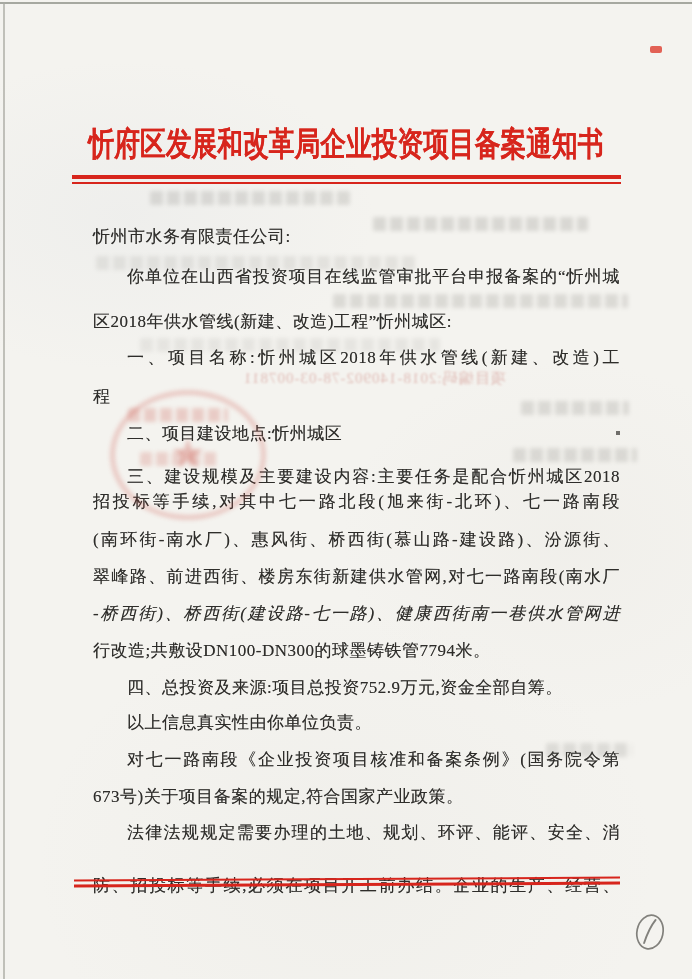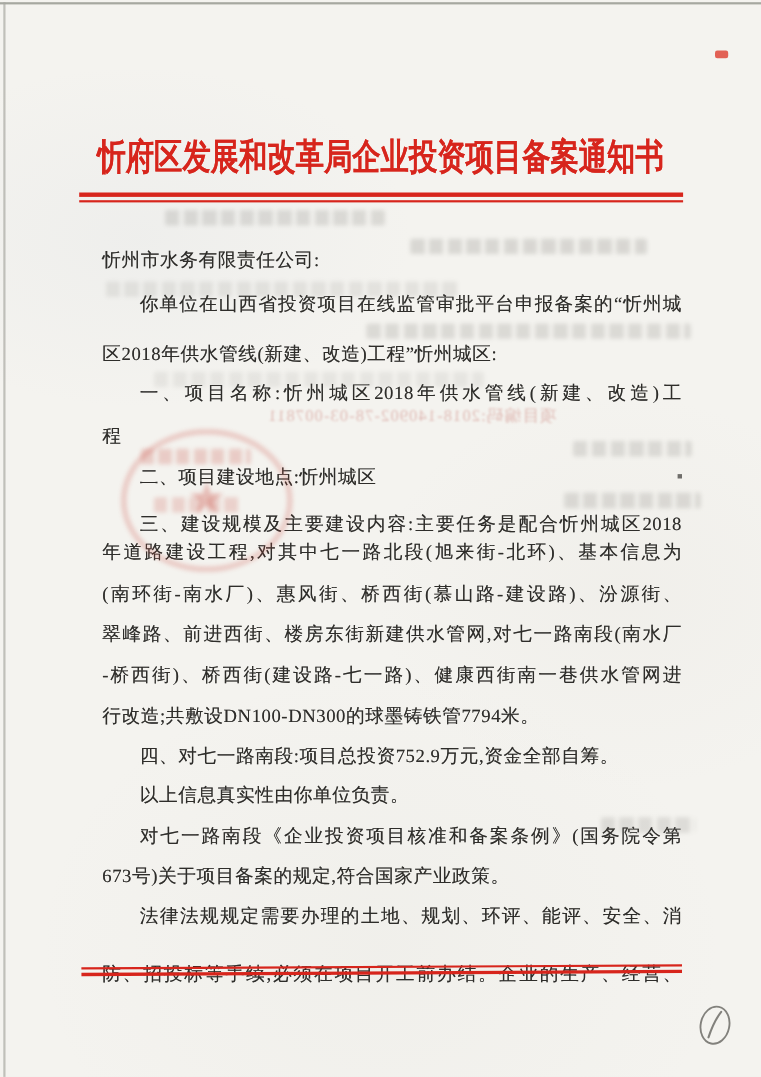--- a/index.html
+++ b/index.html
@@ -87,26 +87,26 @@
 
 
   <div id="body-lines">
       <div class="body-line" style="top: 224px;">忻州市水务有限责任公司:</div>
       <div class="body-line ind just" style="top: 264px;">你单位在山西省投资项目在线监管审批平台申报备案的“忻州城</div>
       <div class="body-line" style="top: 309px;">区2018年供水管线(新建、改造)工程”忻州城区:</div>
       <div class="body-line ind just" style="top: 345px;">一、项目名称:忻州城区2018年供水管线(新建、改造)工</div>
       <div class="body-line" style="top: 384px;">程</div>
       <div class="body-line ind" style="top: 421px;">二、项目建设地点:忻州城区</div>
       <div class="body-line ind just" style="top: 444px; margin-top: 20px;">三、建设规模及主要建设内容:主要任务是配合忻州城区2018</div>
-      <div class="body-line just" style="top: 489px;">年道路建设工程,对其中七一路北段(旭来街-北环)、基本信息为</div>
+      <div class="body-line just" style="top: 489px;">招投标等手续,对其中七一路北段(旭来街-北环)、七一路南段</div>
       <div class="body-line just" style="top: 527px;">(南环街-南水厂)、惠风街、桥西街(慕山路-建设路)、汾源街、</div>
       <div class="body-line just" style="top: 564px;">翠峰路、前进西街、楼房东街新建供水管网,对七一路南段(南水厂</div>
-      <div class="body-line just" style="top: 601px;">-桥西街)、桥西街(建设路-七一路)、健康西街南一巷供水管网进</div>
+      <div class="body-line just" style="top: 601px; font-style: italic;">-桥西街)、桥西街(建设路-七一路)、健康西街南一巷供水管网进</div>
       <div class="body-line" style="top: 638px;">行改造;共敷设DN100-DN300的球墨铸铁管7794米。</div>
-      <div class="body-line ind" style="top: 675px;">四、对七一路南段:项目总投资752.9万元,资金全部自筹。</div>
+      <div class="body-line ind" style="top: 675px;">四、总投资及来源:项目总投资752.9万元,资金全部自筹。</div>
       <div class="body-line ind" style="top: 710px;">以上信息真实性由你单位负责。</div>
       <div class="body-line ind just" style="top: 747px;">对七一路南段《企业投资项目核准和备案条例》(国务院令第</div>
       <div class="body-line" style="top: 784px;">673号)关于项目备案的规定,符合国家产业政策。</div>
       <div class="body-line ind just" style="top: 820px;">法律法规规定需要办理的土地、规划、环评、能评、安全、消</div>
       <div class="body-line just" style="top: 857px; margin-top: 16px;">防、招投标等手续,必须在项目开工前办结。企业的生产、经营、</div>
     </div>
 
   <div class="rule-bottom">
     <div class="thin"></div>
     <div class="gap"></div>

